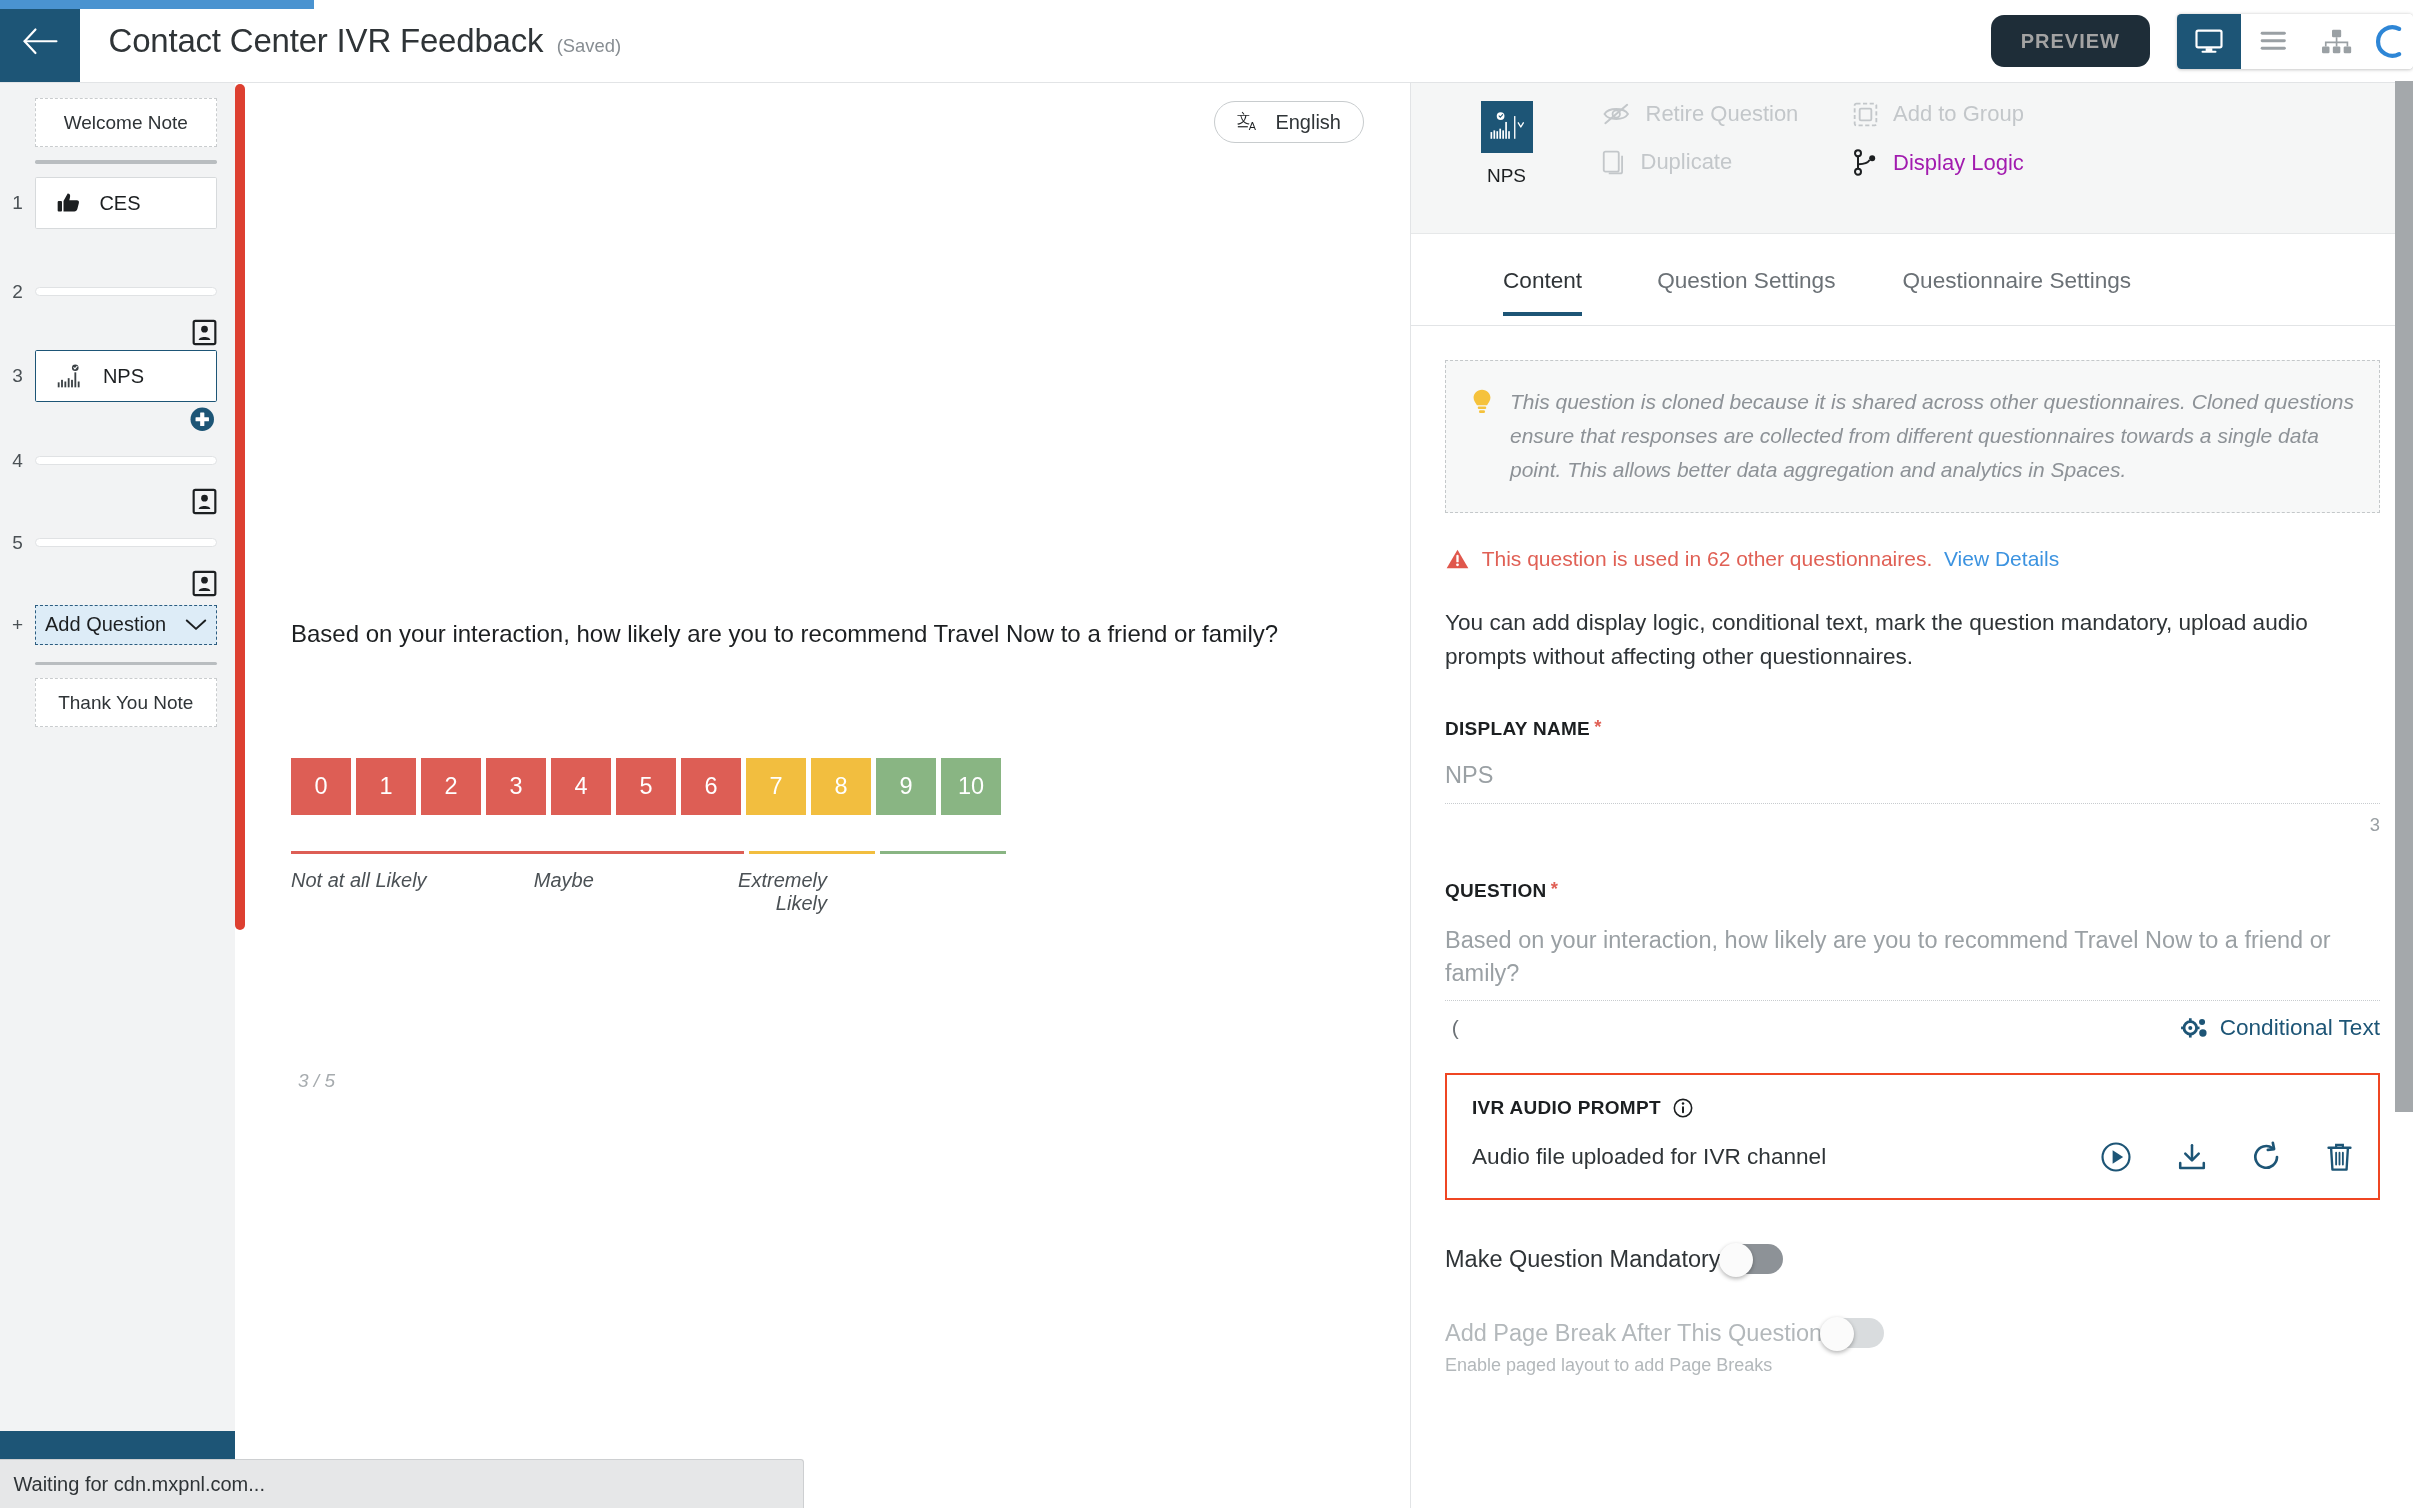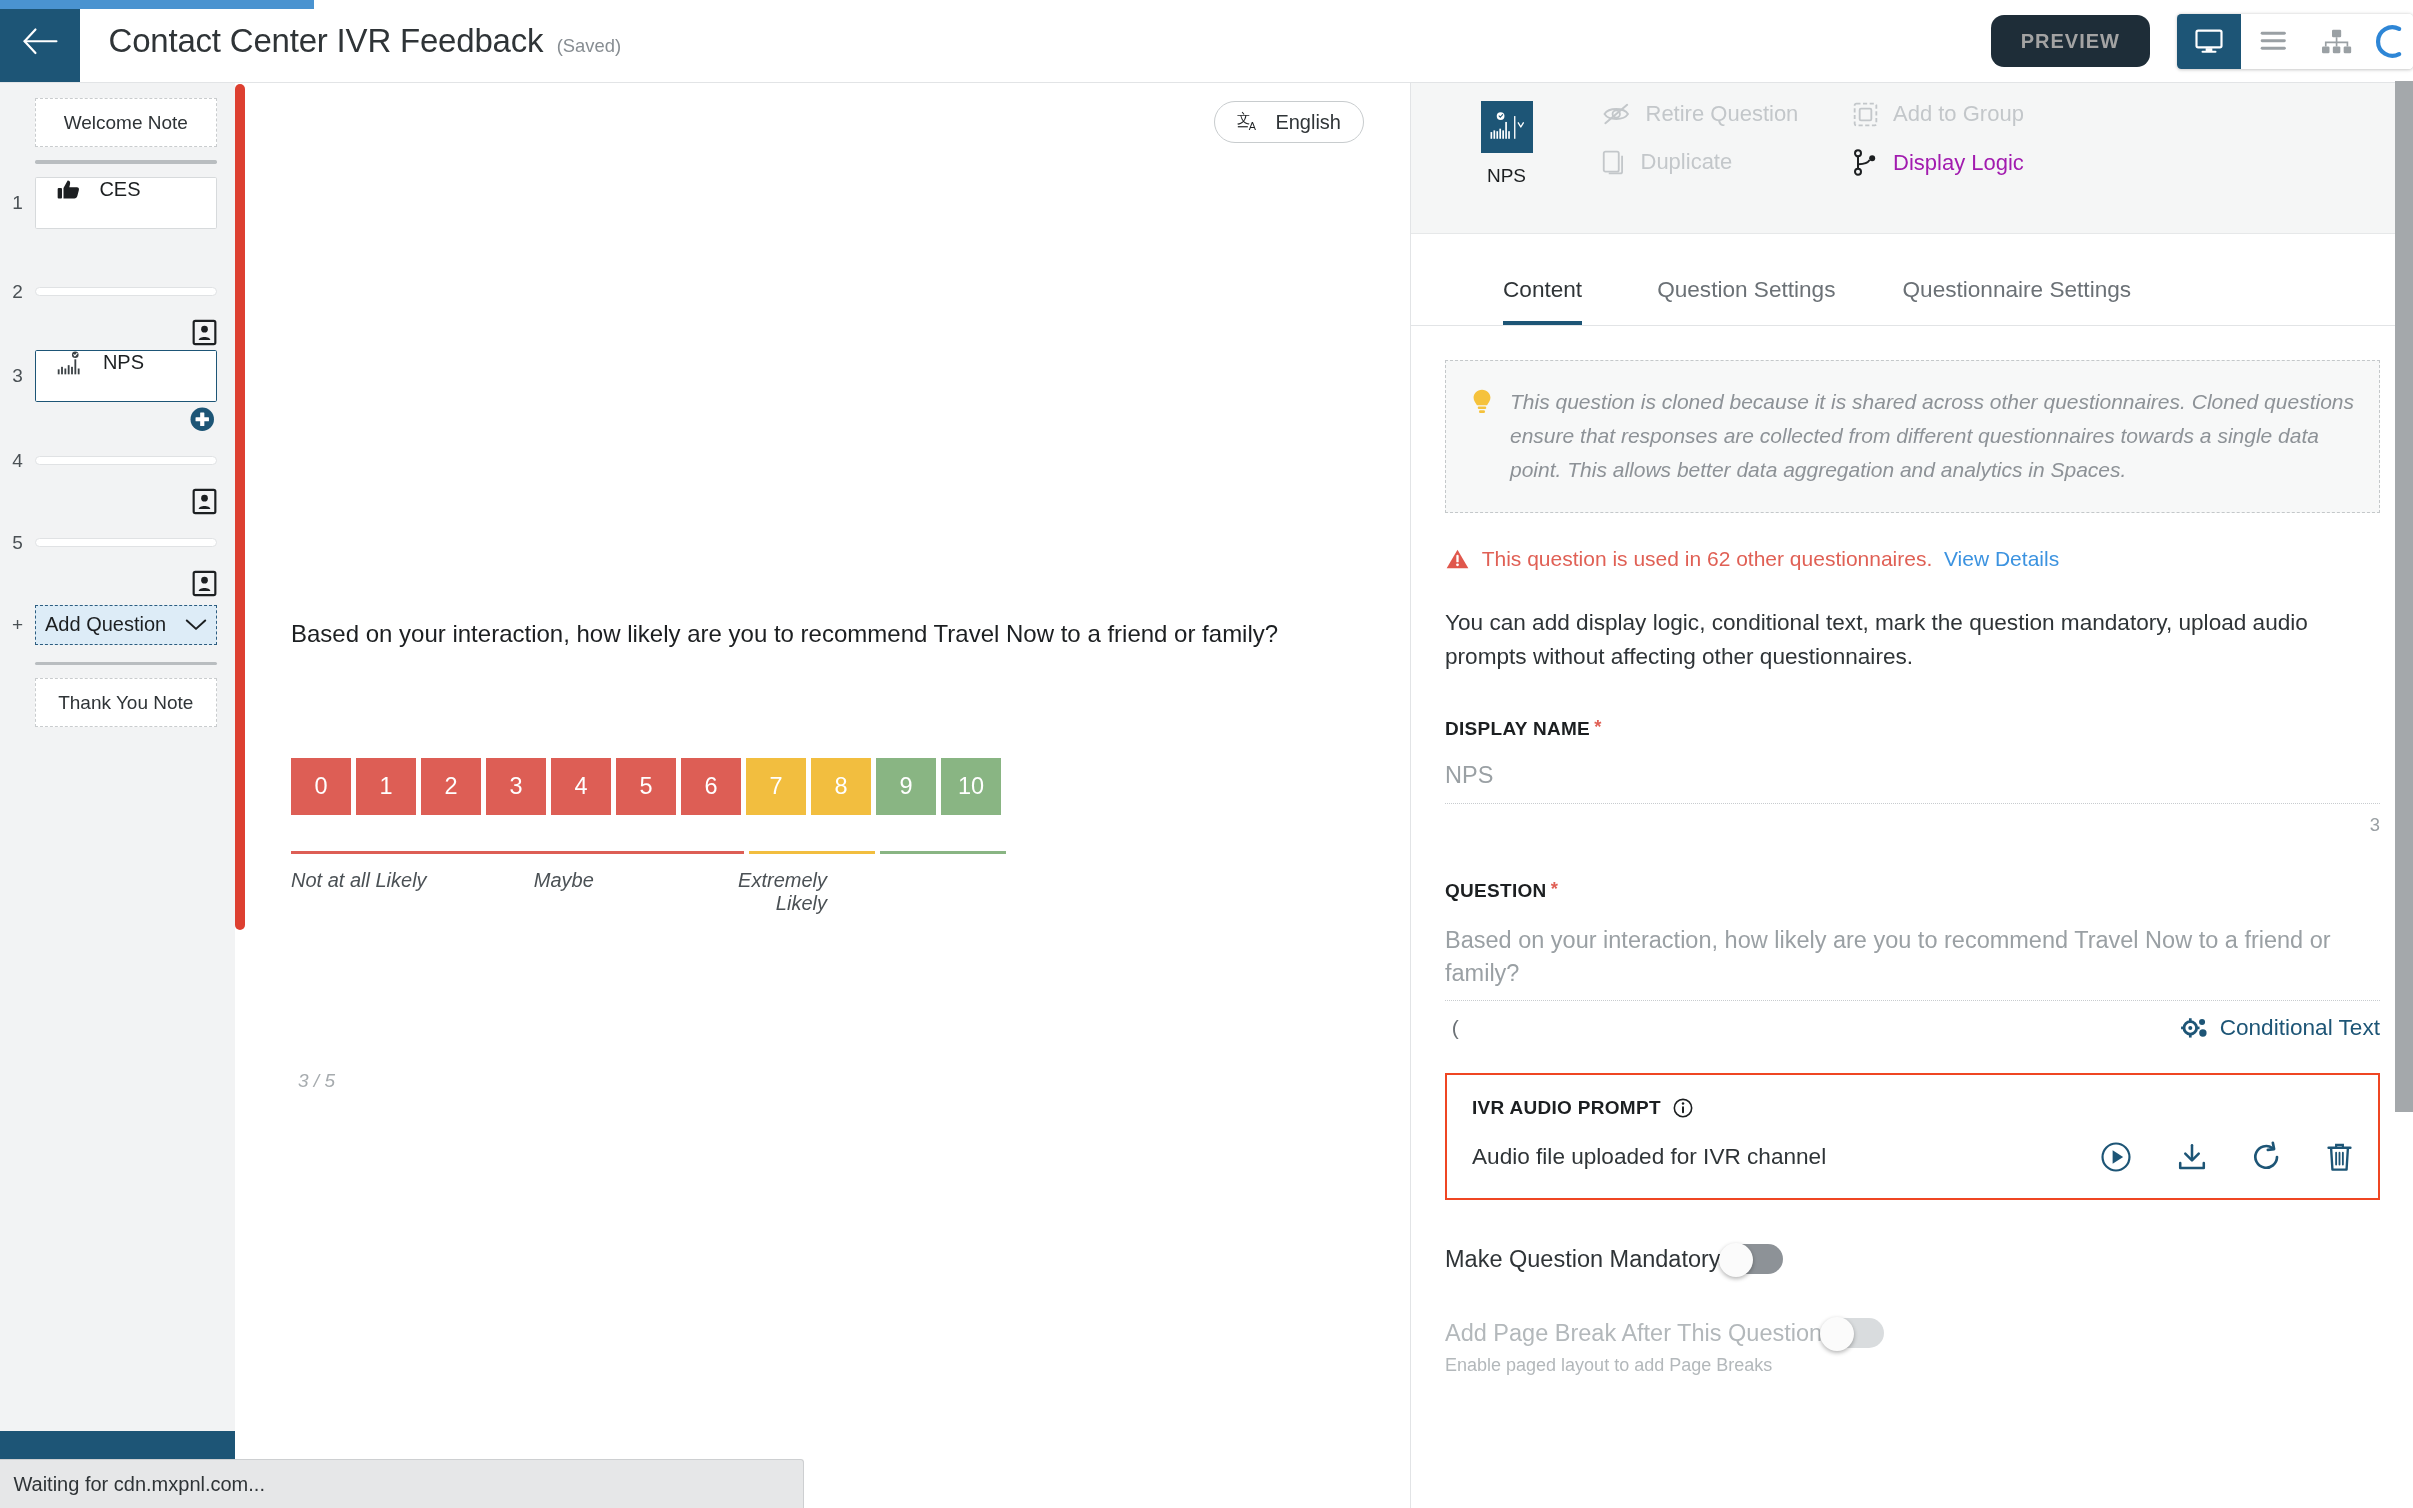--- a/index.html
+++ b/index.html
@@ -110,21 +110,21 @@
     margin: 0 18.4px 0 0; padding-left: 0;
     min-height: 47px;
   }
   .q-num {
     width: 35px; text-align: center; flex: 0 0 35px;
     font-size: 19px; color: #4b5155; font-weight: 500;
   }
   .q-card {
     flex: 1; height: 52px; background: #ffffff;
     border: 0.8px solid #d7dadc; border-radius: 1.7px;
-    display: flex; align-items: flex-start; gap: 18.4px;
+    display: flex; align-items: center; gap: 18.4px;
     padding-left: 20px; cursor: pointer;
   }
   .q-card.selected { border: 1.7px solid #1d5576; }
   .q-card .q-label { font-size: 20px; color: #1c1f21; }
   .q-bar {
     flex: 1; height: 9.2px; background: #ffffff;
     border: 0.8px solid #e0e2e4; border-radius: 5px;
   }
   .q-spacer { height: 39px; }
   .q-action {
@@ -218,21 +218,21 @@
   .qtype-name { font-size: 19px; color: #1c1f21; font-weight: 500; }
   .tool-col { display: flex; flex-direction: column; gap: 22px; }
   .tool-item {
     display: flex; align-items: center; gap: 15px;
     font-size: 22px; cursor: pointer;
   }
   .tool-item.disabled { color: #c3c7ca; cursor: default; }
   .tool-item.enabled { color: #a21caf; font-weight: 400; }
 
   .rtabs {
-    height: 92px; display: flex; align-items: flex-end;
+    height: 92px; display: flex; align-items: center;
     border-bottom: 0.8px solid #e2e4e6; padding-left: 0px;
   }
   .rtab {
     font-size: 22.6px; color: #6b7176; padding: 0 0 22px 0;
     margin-top: 25px; cursor: pointer; position: relative;
   }
   .rtab.active { color: #2f3437; }
   .rtab.active::after {
     content: ''; position: absolute; left: 0; right: 0; bottom: 0;
     height: 4.2px; background: #1d5576;

